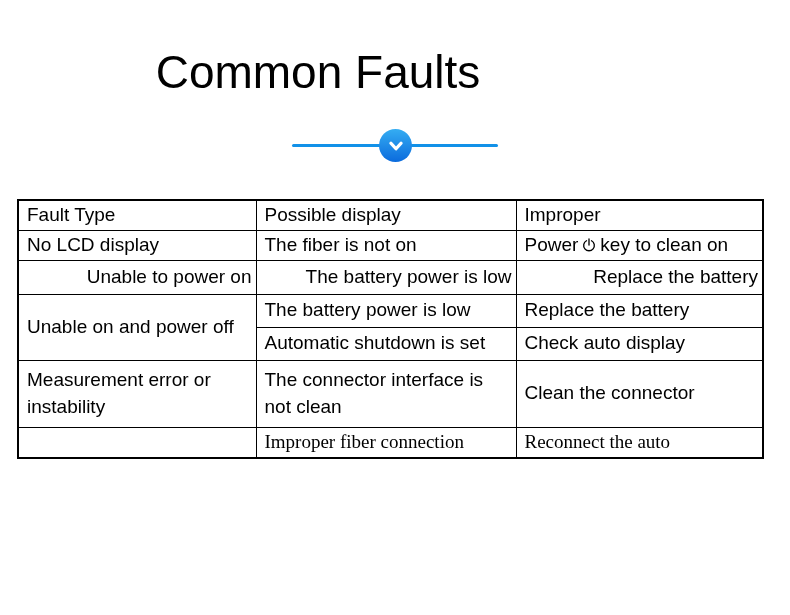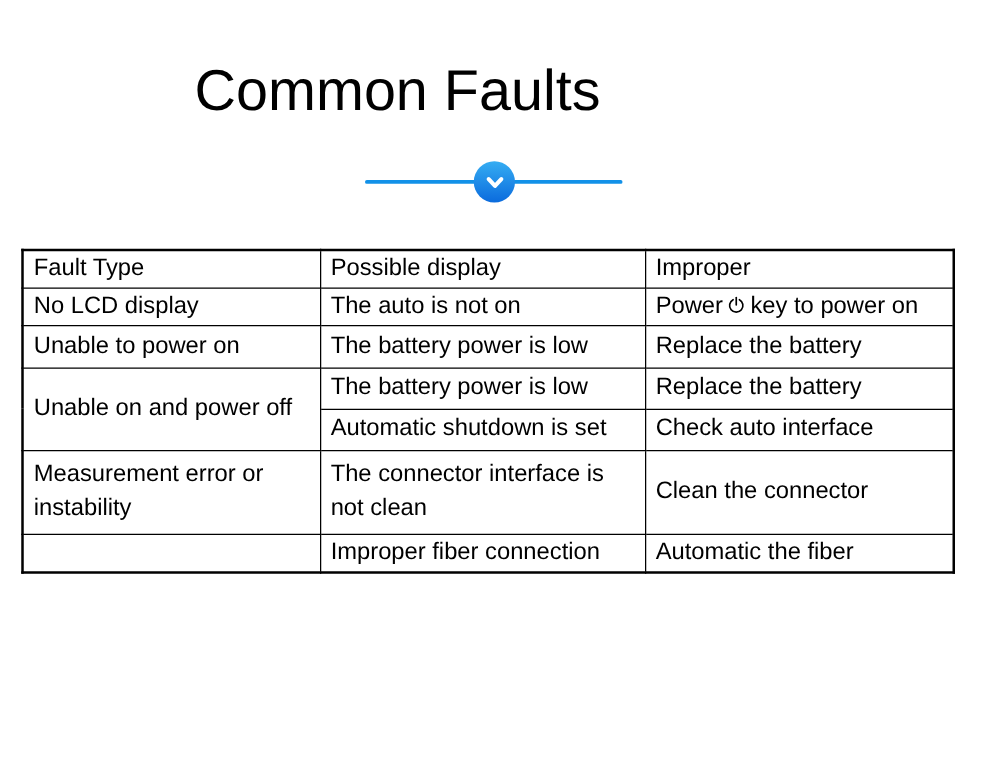--- a/index.html
+++ b/index.html
@@ -66,25 +66,25 @@
   table.faults td {
     border: 1px solid #000000;
     font-size: 19px;
     line-height: 1.42;
     padding: 1px 4px 1px 8px;
     vertical-align: middle;
     overflow: hidden;
   }
   tr.rh-head { height: 29px; }
   tr.rh-1 { height: 15px; }
-  tr.rh-2 { height: 34px; }
+  tr.rh-2 { height: 34px; text-align: right; }
   tr.rh-3a { height: 33px; }
   tr.rh-3b { height: 33px; }
   tr.rh-4 { height: 67px; padding-left: 20px; }
-  tr.rh-5 { height: 29px; }
+  tr.rh-5 { height: 29px; font-family: Liberation Serif, serif; }
   .power-svg {
     width: 16px;
     height: 18px;
     vertical-align: -3px;
     stroke: #000000;
     stroke-width: 2;
     fill: none;
     stroke-linecap: round;
     margin: 0 3px 0 3px;
   }
@@ -110,48 +110,48 @@
       <col style="width:247px">
     </colgroup>
     <tbody>
       <tr class="rh-head">
         <td>Fault Type</td>
         <td>Possible display</td>
         <td>Improper</td>
       </tr>
       <tr class="rh-1">
         <td>No LCD display</td>
-        <td>The auto is not on</td>
+        <td>The fiber is not on</td>
         <td>
           <span>Power</span><svg class="power-svg" viewBox="0 0 24 24" aria-hidden="true">
               <path d="M12 3v9"></path>
               <path d="M8.2 5.6a8 8 0 1 0 7.6 0" fill="none"></path>
-            </svg><span>key to power on</span>
+            </svg><span>key to clean on</span>
         </td>
       </tr>
       <tr class="rh-2">
         <td>Unable to power on</td>
         <td>The battery power is low</td>
         <td>Replace the battery</td>
       </tr>
       <tr class="rh-3a">
         <td rowspan="2">Unable on and power off</td>
         <td>The battery power is low</td>
         <td>Replace the battery</td>
       </tr>
       <tr class="rh-3b">
         <td>Automatic shutdown is set</td>
-        <td>Check auto interface</td>
+        <td>Check auto display</td>
       </tr>
       <tr class="rh-4">
         <td>Measurement error or instability</td>
         <td>The connector interface is not clean</td>
         <td>Clean the connector</td>
       </tr>
       <tr class="rh-5">
         <td></td>
         <td>Improper fiber connection</td>
-        <td>Automatic the fiber</td>
+        <td>Reconnect the auto</td>
       </tr>
     </tbody>
   </table>
 
 </div>
 
 </body></html>

